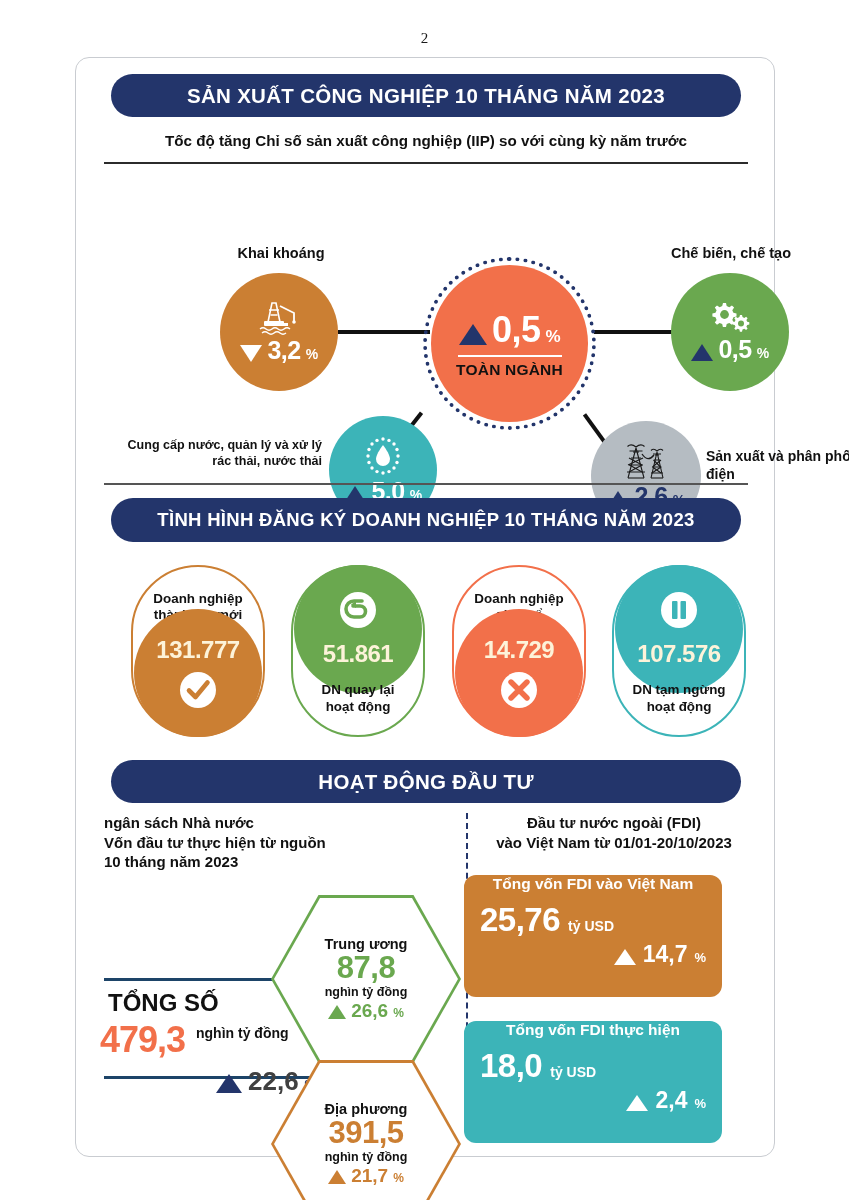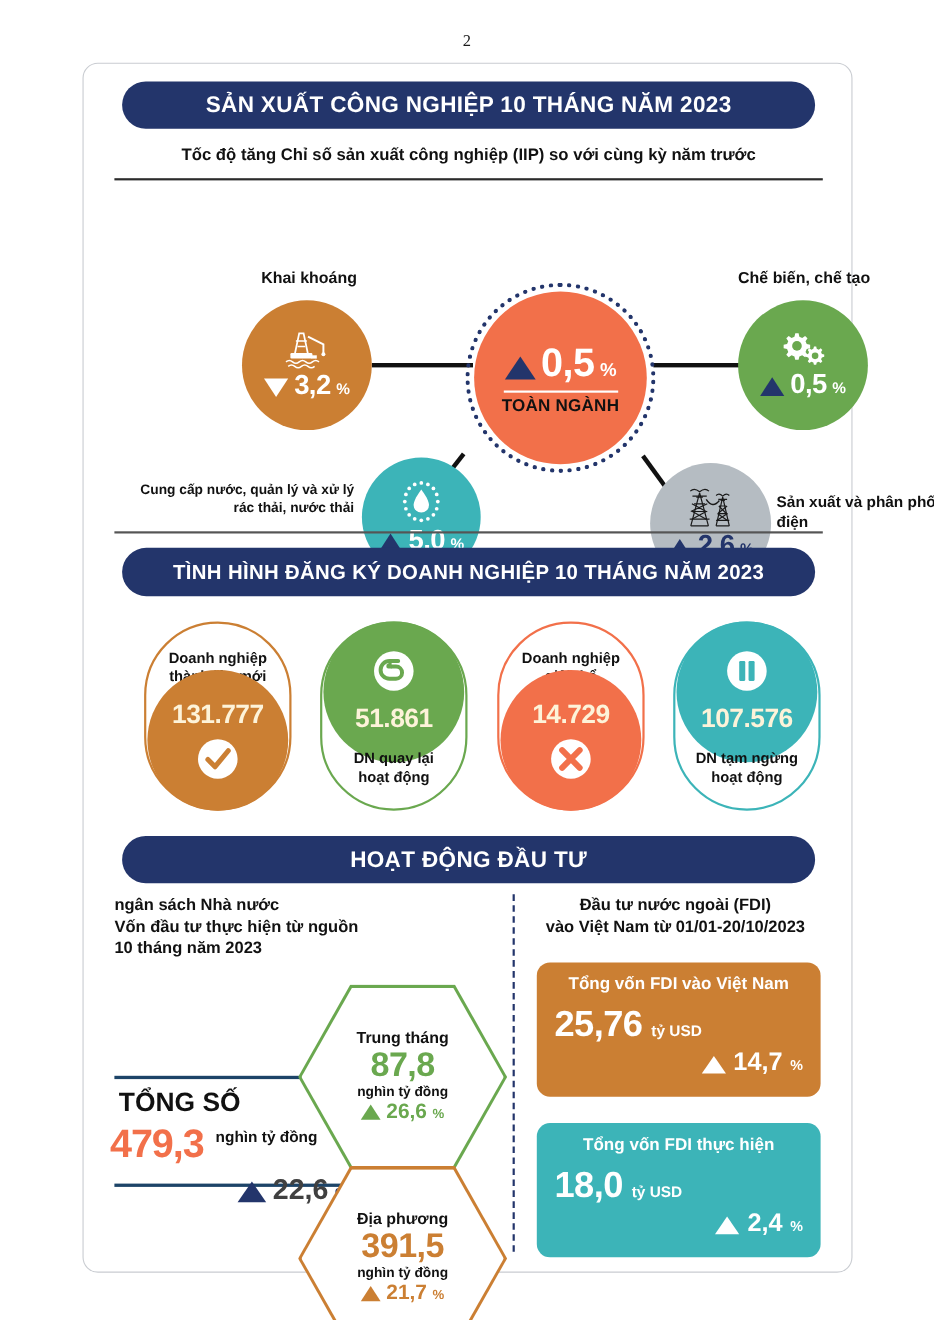--- a/index.html
+++ b/index.html
@@ -192,22 +192,22 @@
   #hex-tw .hex-num, #hex-tw .hex-grow .num, #hex-tw .hex-grow .pct { color: #6aa84f; }
   #hex-dp .hex-num, #hex-dp .hex-grow .num, #hex-dp .hex-grow .pct { color: #cb7f33; }
   .tri-green { border-left: 9px solid transparent; border-right: 9px solid transparent; border-bottom: 14px solid #6aa84f; position: relative; top: 2px; }
   .tri-ochre { border-left: 9px solid transparent; border-right: 9px solid transparent; border-bottom: 14px solid #cb7f33; position: relative; top: 2px; }
 
   .zig { position: absolute; }
   .zig svg { display: block; }
 
   
   .fdi-card {
-    position: absolute; left: 412px; width: 258px; height: 122px;
-    border-radius: 12px; padding: 11px 16px; color: #fff;
+    position: absolute; left: 388px; width: 258px; height: 122px;
+    border-radius: 12px; padding: 0 16px; color: #fff;
   }
   #fdi-total { top: 62px;  background: #cb7f33; }
   #fdi-real  { top: 208px; background: #3cb4b8; }
   .fdi-title { font-size: 15.5px; font-weight: bold; text-align: center; }
   .fdi-row { display: flex; align-items: baseline; gap: 8px; margin-top: 8px; }
   .fdi-num { font-size: 33px; font-weight: bold; letter-spacing: -.5px; }
   .fdi-unit { font-size: 14px; font-weight: bold; }
   .fdi-grow { display: flex; align-items: baseline; gap: 7px; justify-content: flex-end; margin-top: 2px; }
   .fdi-grow .num { font-size: 23px; font-weight: bold; }
   .fdi-grow .pct { font-size: 13px; font-weight: bold; }
@@ -450,21 +450,21 @@
       <div class="zig" style="left:246px; top:238px;">
         <svg width="70" height="62" viewBox="0 0 70 62">
           <path d="M66 6 L34 6 L14 26 L34 26 L20 46 L0 46" stroke="#1d4468" stroke-width="3" fill="none"></path>
         </svg>
       </div>
 
       <div class="hexwrap" id="hex-tw">
         <div class="hex hex-outer"></div>
         <div class="hex-inner"></div>
         <div class="hex-content">
-          <div class="hex-title">Trung tháng</div>
+          <div class="hex-title">Trung ương</div>
           <div class="hex-num">87,8</div>
           <div class="hex-unit">nghìn tỷ đồng</div>
           <div class="hex-grow">
             <div class="tri-green"></div>
             <span class="num">26,6</span>
             <span class="pct">%</span>
           </div>
         </div>
       </div>
 

